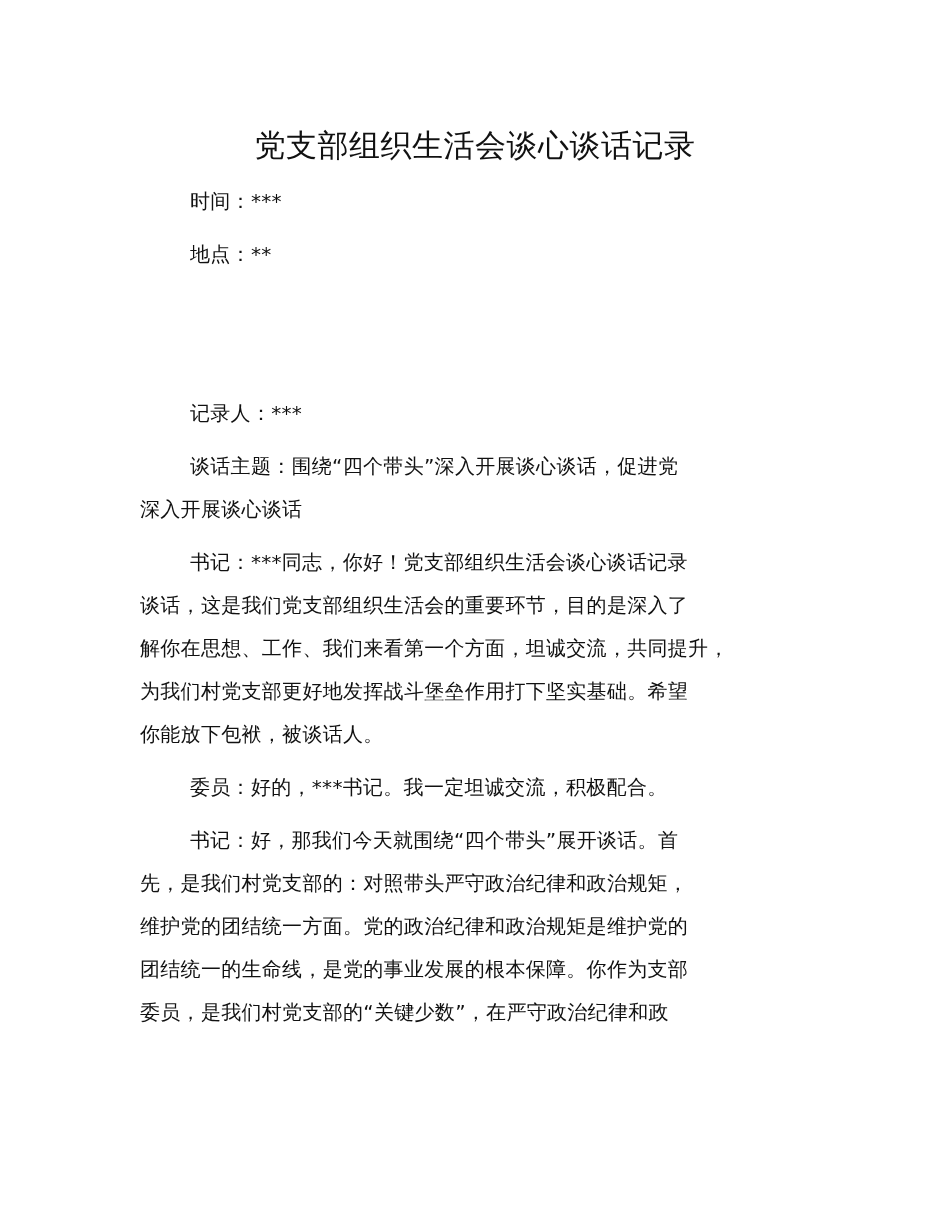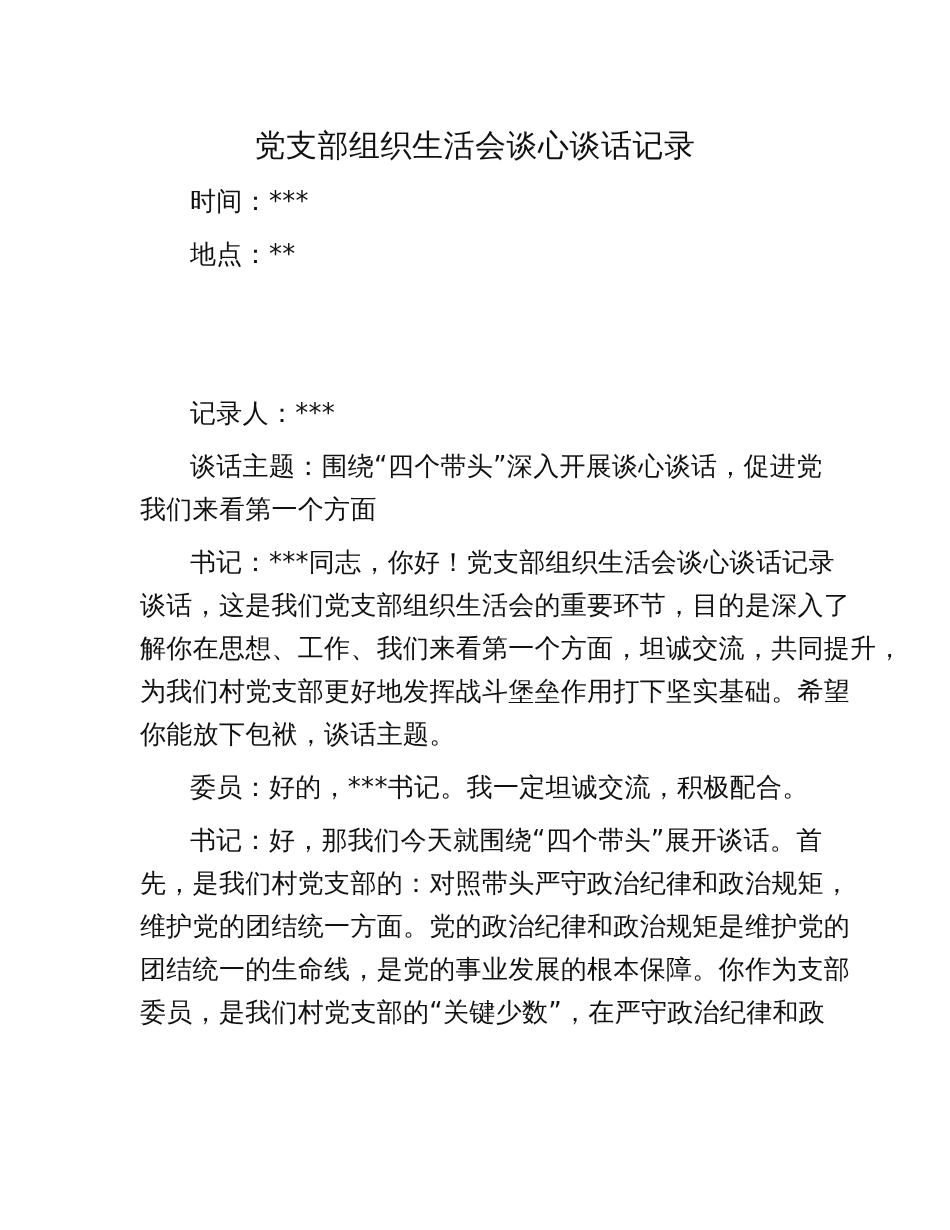--- a/index.html
+++ b/index.html
@@ -7,46 +7,46 @@
     width: 950px; height: 1230px; position: relative; overflow: hidden;
     font-family: "DejaVu Sans", "Liberation Sans", sans-serif;
     color: #111111;
   }
   .page { position: absolute; left: 0; top: 11px; width: 950px; height: 1230px; background: #fff; }
   .title {
     position: absolute; left: 0; top: 112px; width: 950px; text-align: center;
     font-size: 31px; line-height: 44px; letter-spacing: 0.5px;
   }
   .line {
-    position: absolute; left: 140px; font-size: 26px; line-height: 32px;
+    position: absolute; left: 140px; font-size: 20px; line-height: 32px;
     white-space: nowrap; letter-spacing: 0.3px;
   }
   .indent { left: 190px; }
 </style>
 </head>
 <body>
 
 <div class="page">
   <div class="title">党支部组织生活会谈心谈话记录</div>
 
   <div class="line indent" style="top:174px"><span>时间：</span><span>***</span></div>
   <div class="line indent" style="top:227px"><span>地点：</span><span>**</span></div>
   <div class="line indent" style="top:386px"><span>记录人：</span><span>***</span></div>
 
   <div>
     <div class="line indent" style="top:439px">谈话主题：围绕“四个带头”深入开展谈心谈话，促进党</div>
-    <div class="line" style="top:482px">我们来看第一个方面</div>
+    <div class="line" style="top:482px">深入开展谈心谈话</div>
   </div>
 
   <div>
     <div class="line indent" style="top:535px">书记：***同志，你好！党支部组织生活会谈心谈话记录</div>
     <div class="line" style="top:578px">谈话，这是我们党支部组织生活会的重要环节，目的是深入了</div>
     <div class="line" style="top:621px">解你在思想、工作、我们来看第一个方面，坦诚交流，共同提升，</div>
     <div class="line" style="top:664px">为我们村党支部更好地发挥战斗堡垒作用打下坚实基础。希望</div>
-    <div class="line" style="top:707px">你能放下包袱，谈话主题。</div>
+    <div class="line" style="top:707px">你能放下包袱，被谈话人。</div>
   </div>
 
   <div>
     <div class="line indent" style="top:760px">委员：好的，***书记。我一定坦诚交流，积极配合。</div>
   </div>
 
   <div>
     <div class="line indent" style="top:813px">书记：好，那我们今天就围绕“四个带头”展开谈话。首</div>
     <div class="line" style="top:856px">先，是我们村党支部的：对照带头严守政治纪律和政治规矩，</div>
     <div class="line" style="top:899px">维护党的团结统一方面。党的政治纪律和政治规矩是维护党的</div>

